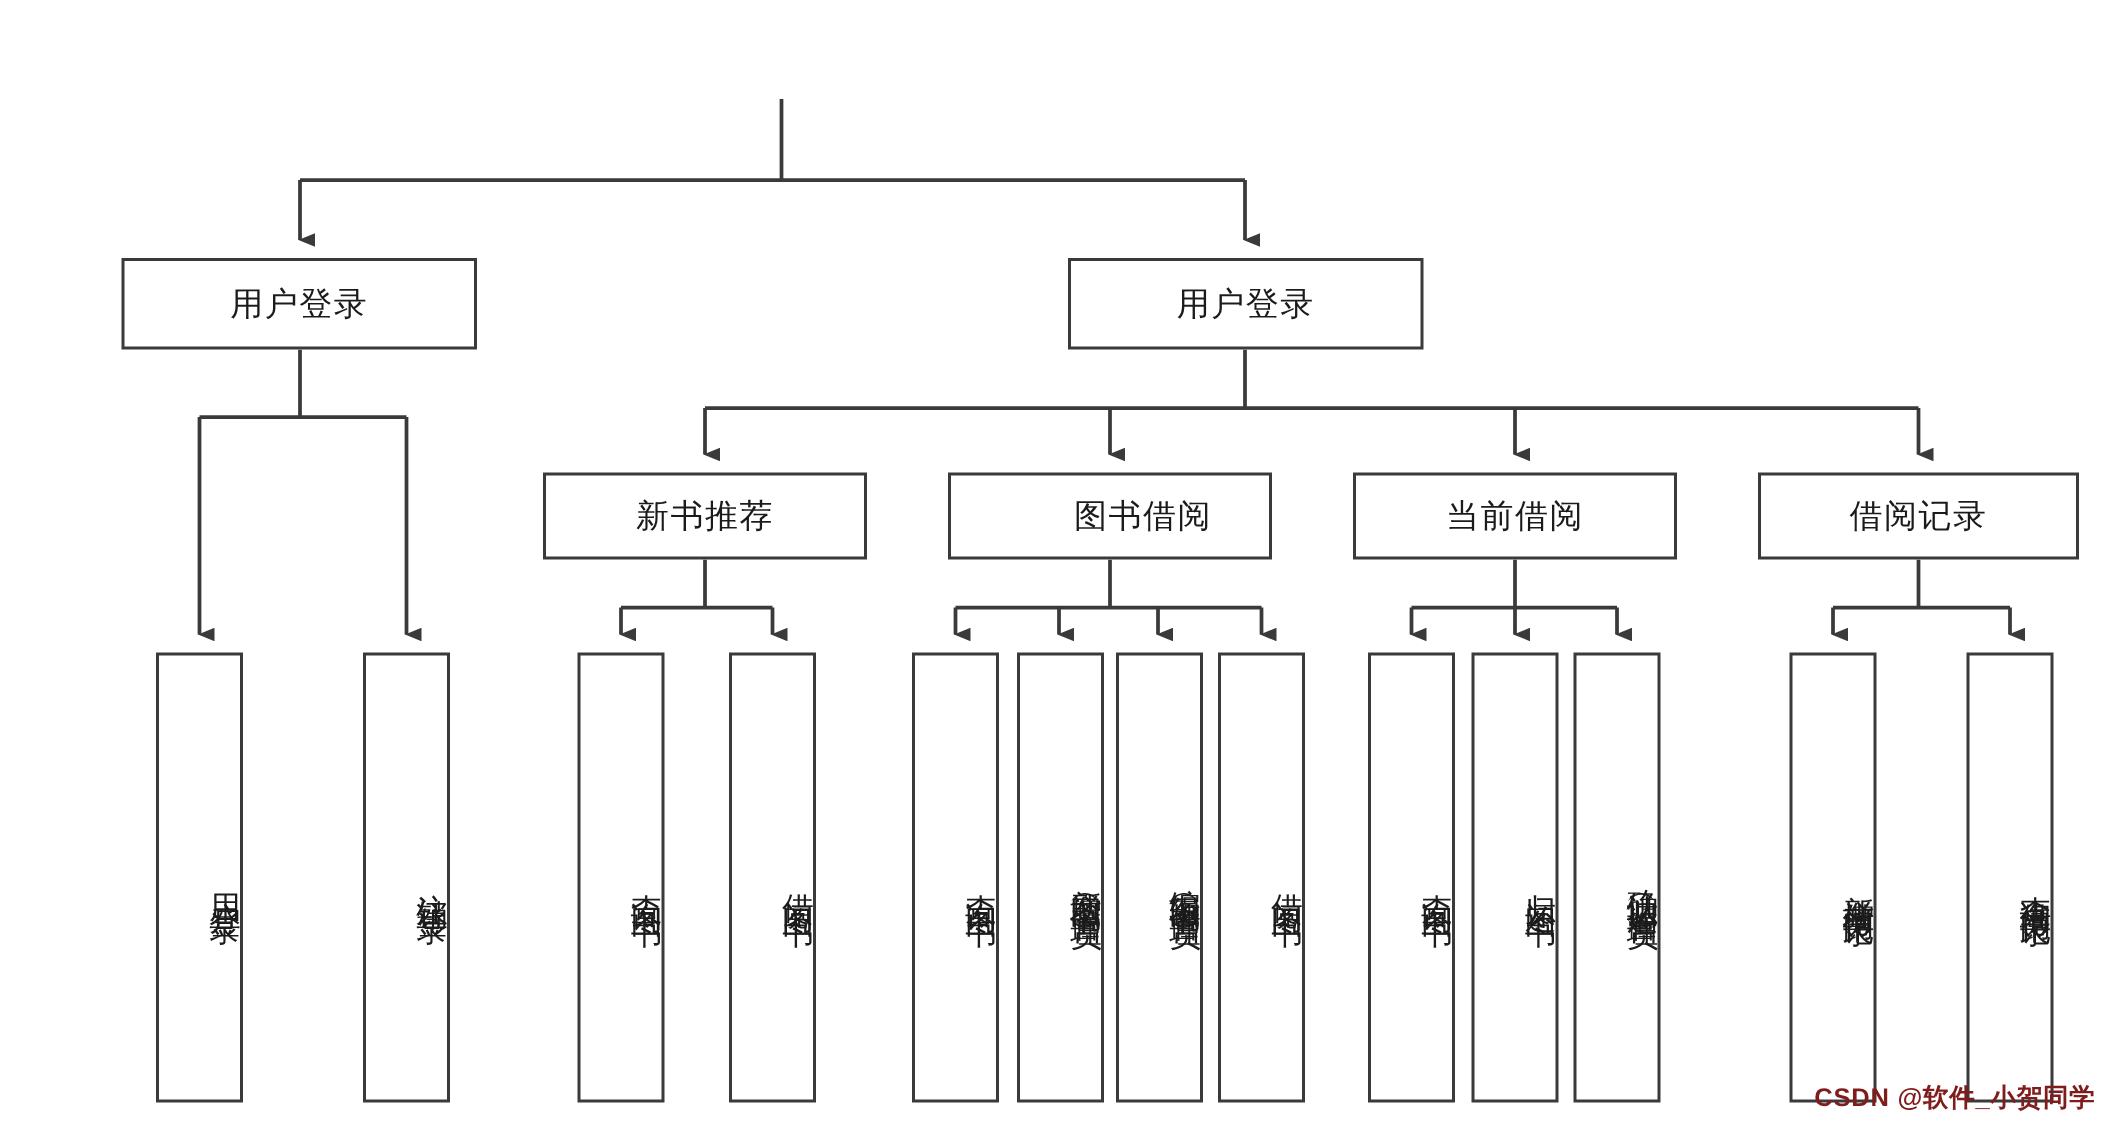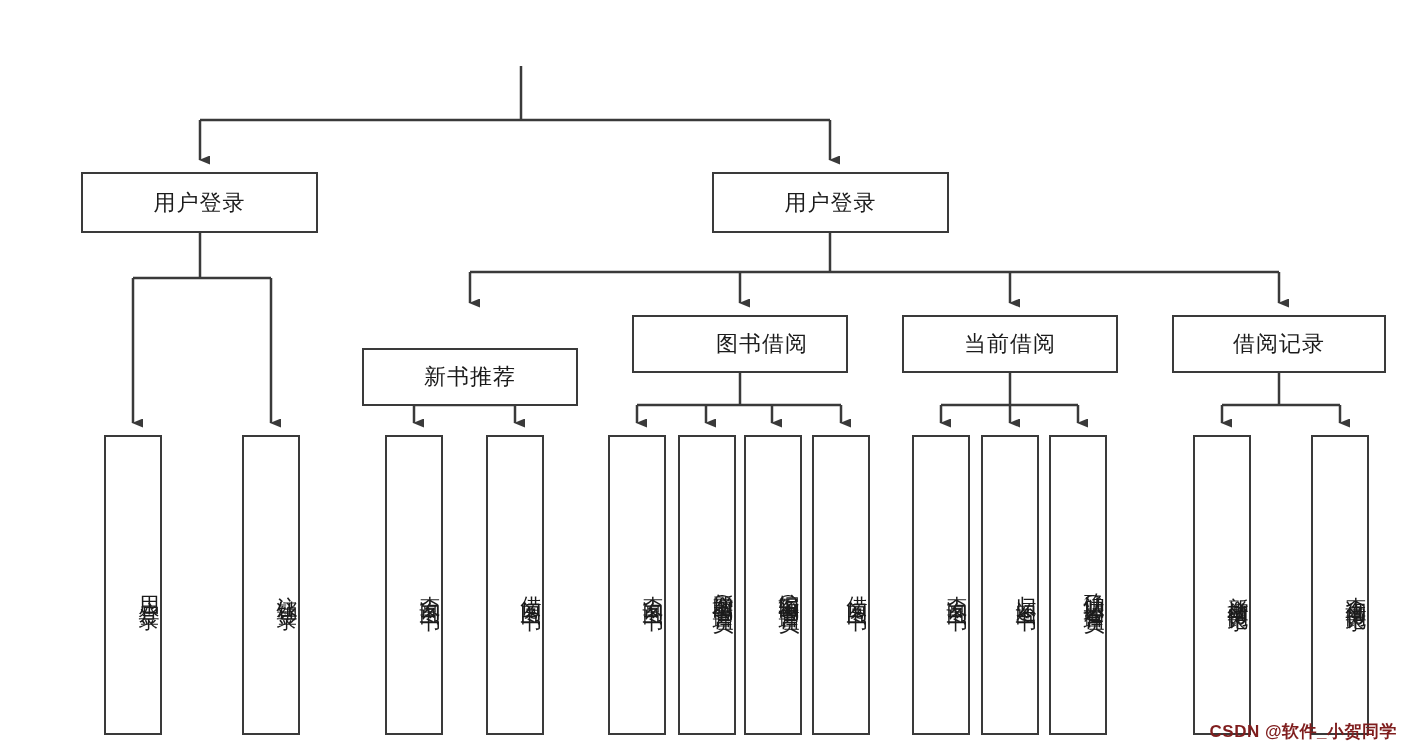--- a/index.html
+++ b/index.html
@@ -122,21 +122,21 @@
       <path d="M1222,405 L1222,423" marker-end="url(#arrow)"></path>
       <path d="M1340,405 L1340,423" marker-end="url(#arrow)"></path>
 
     </g>
   </svg>
 
 
   <div class="node horiz" style="left:81px; top:172px; width:237px; height:61px;">用户登录</div>
   <div class="node horiz" style="left:712px; top:172px; width:237px; height:61px;">用户登录</div>
 
-  <div class="node horiz" style="left:362px; top:315px; width:216px; height:58px;margin-top:33px;">新书推荐</div>
+  <div class="node horiz" style="left:362px; top:315px; width:216px; height:58px;">新书推荐</div>
   <div class="node horiz" style="left:632px; top:315px; width:216px; height:58px;padding-left:44px;">图书借阅</div>
   <div class="node horiz" style="left:902px; top:315px; width:216px; height:58px;text-align:center;">当前借阅</div>
   <div class="node horiz" style="left:1172px; top:315px; width:214px; height:58px;">借阅记录</div>
 
   <div class="node vert" style="left:104px; top:435px; width:58px; height:300px;">用户登录</div>
   <div class="node vert" style="left:242px; top:435px; width:58px; height:300px;">注销登录</div>
 
   <div class="node vert" style="left:385px; top:435px; width:58px; height:300px;">查询图书</div>
   <div class="node vert" style="left:486px; top:435px; width:58px; height:300px;">借阅图书</div>
 

